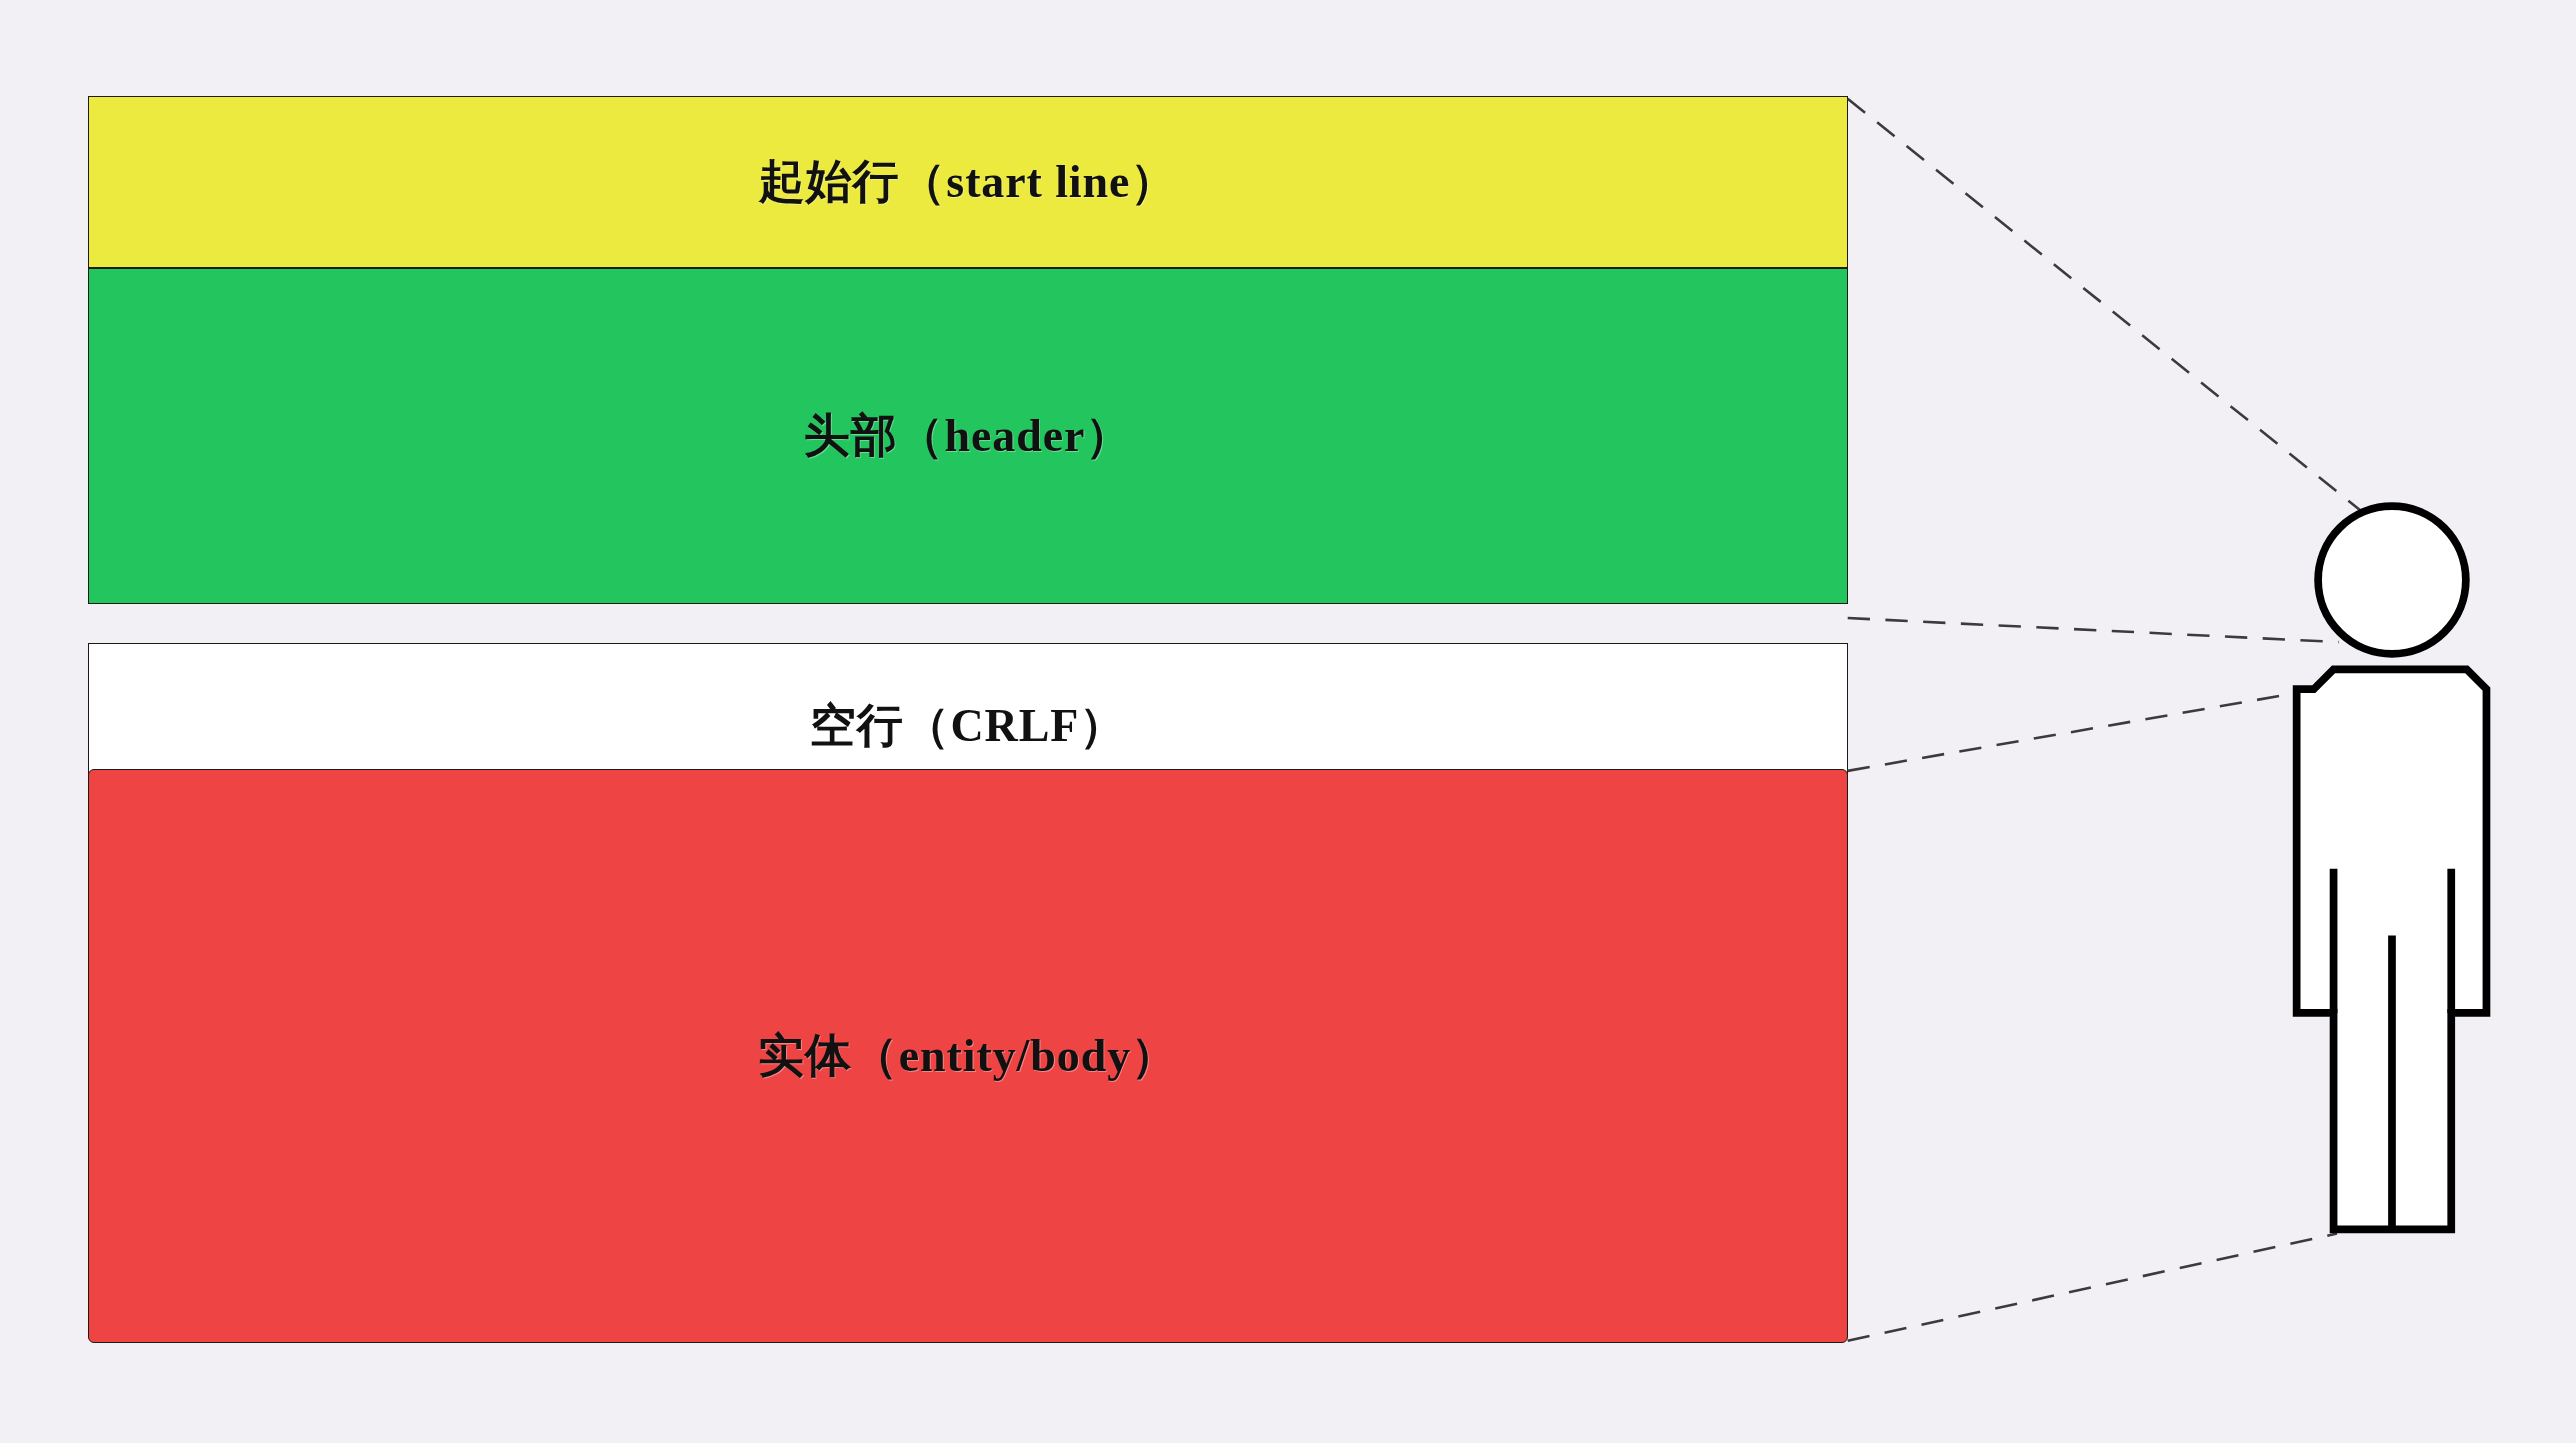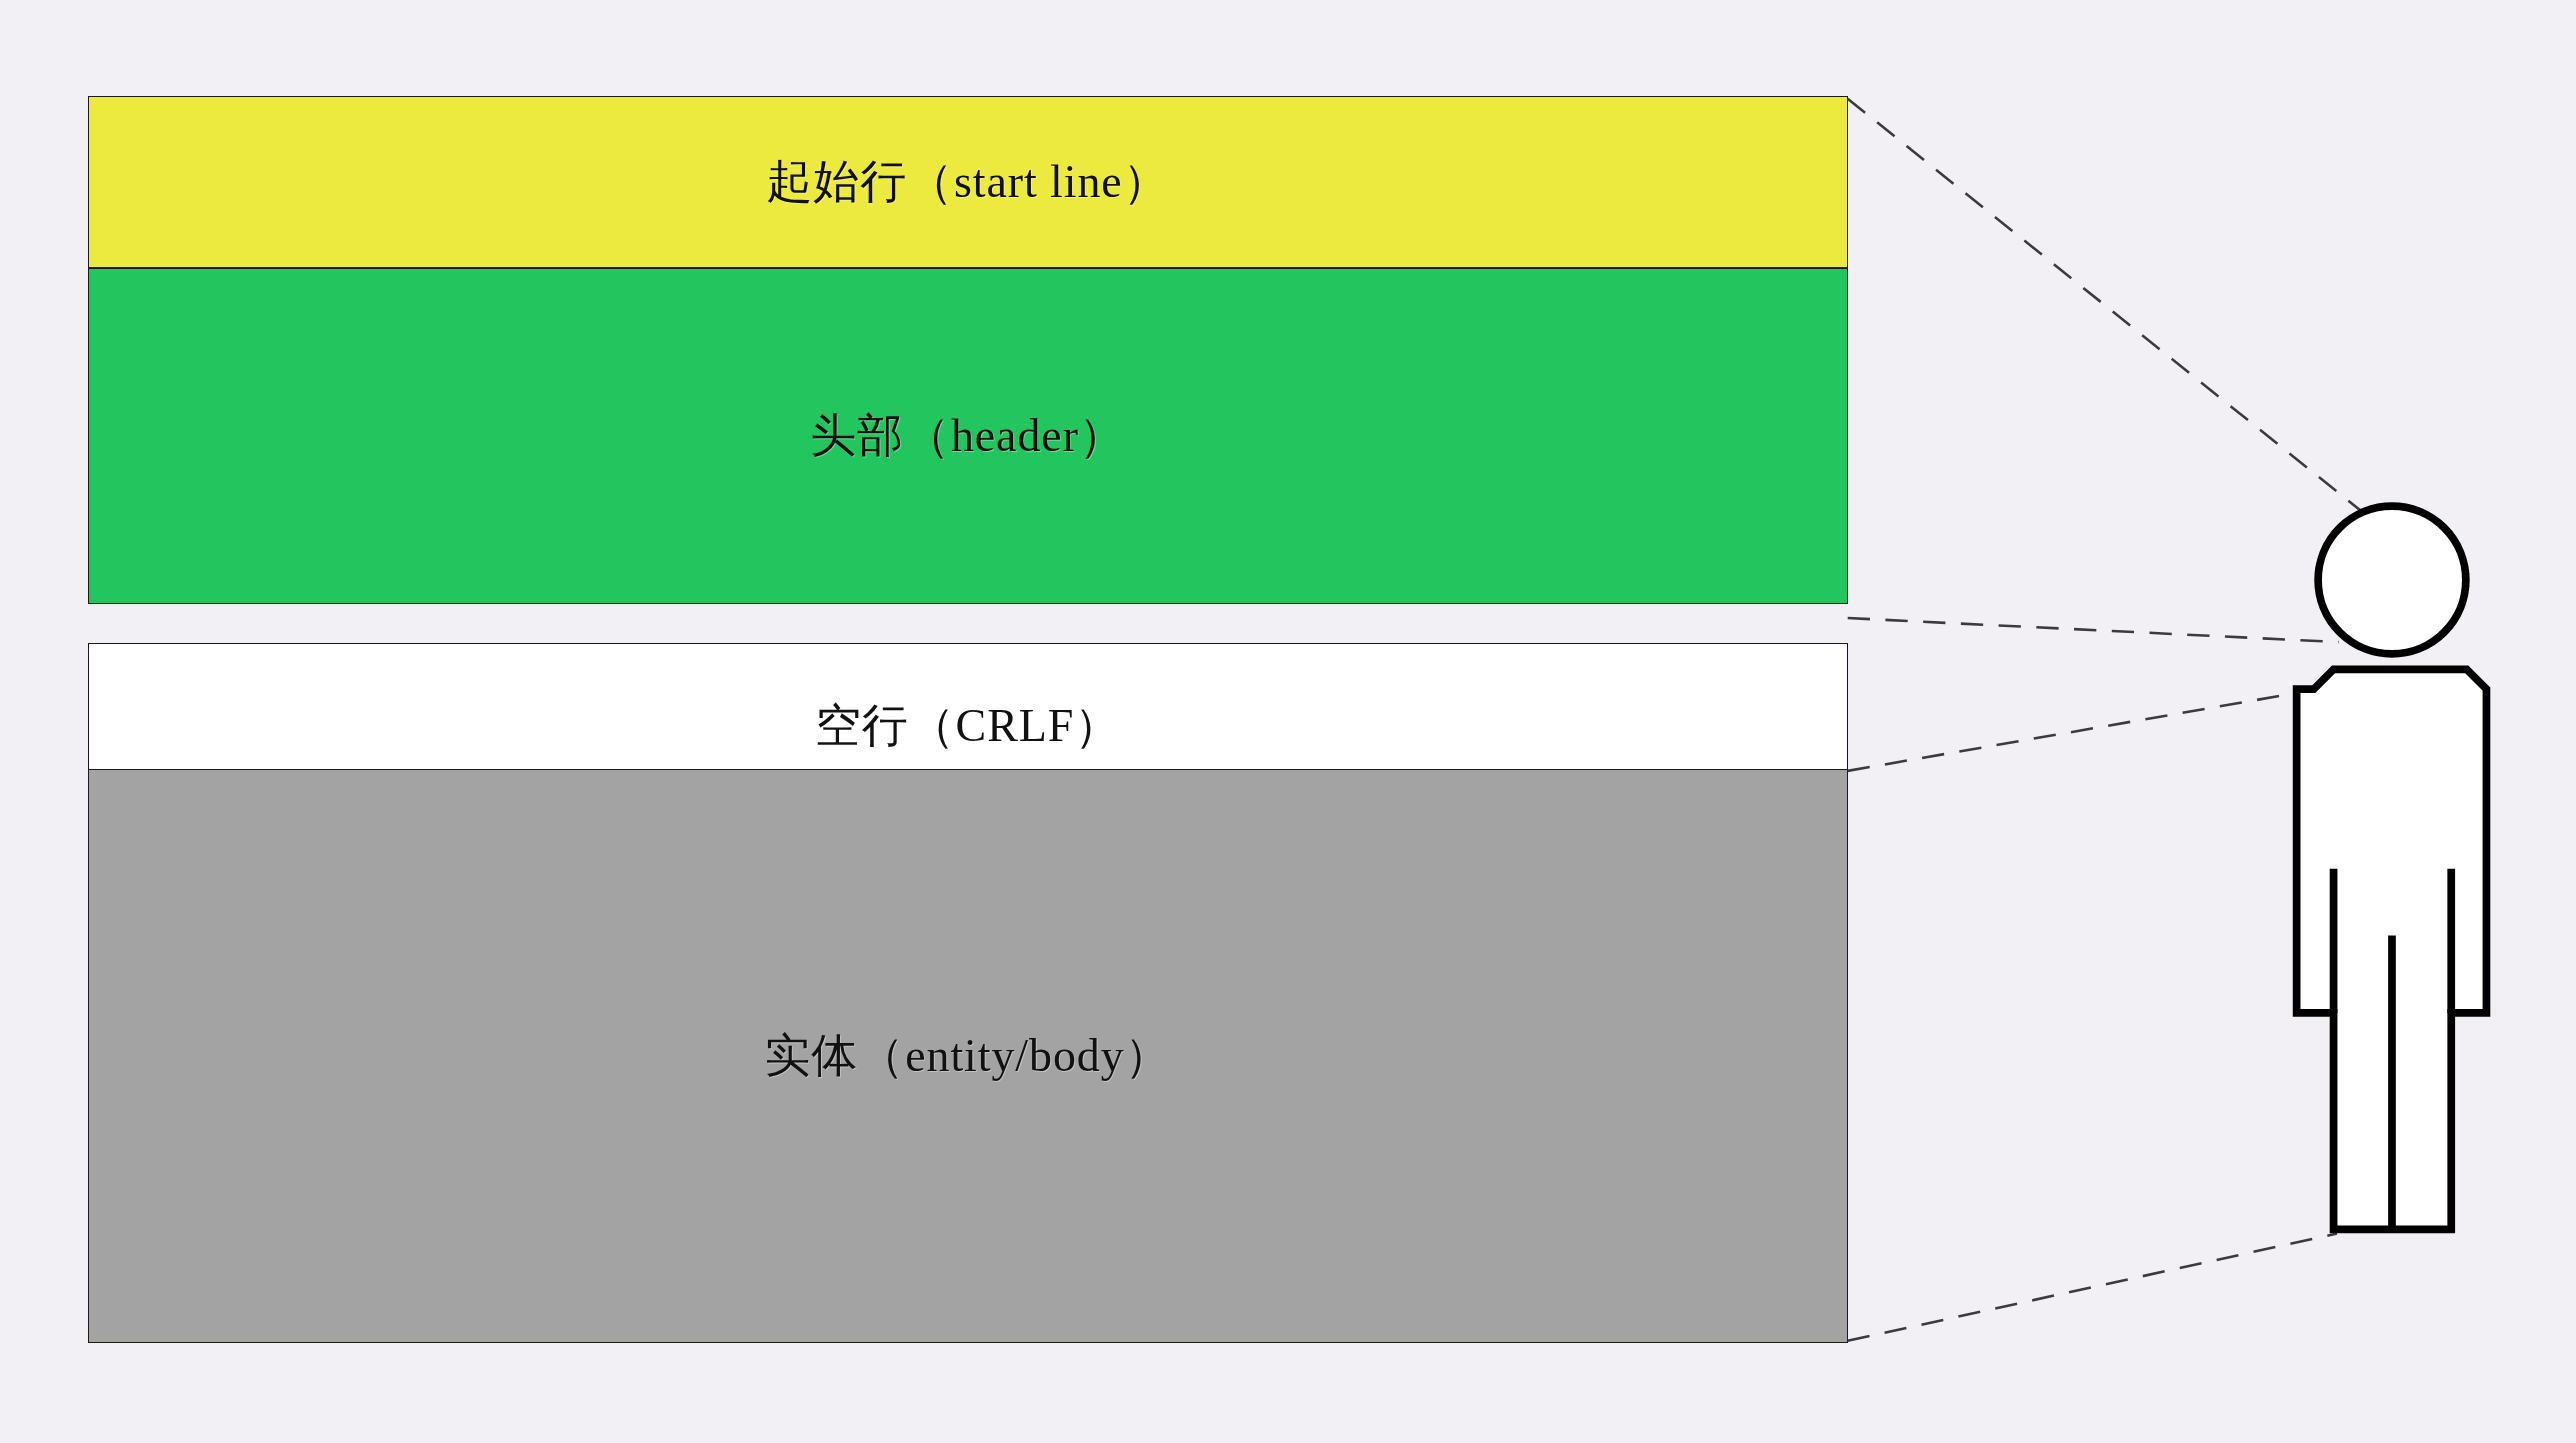--- a/index.html
+++ b/index.html
@@ -11,20 +11,21 @@
     width: 2576px;
     height: 1443px;
     overflow: hidden;
     font-family: "Liberation Serif", "DejaVu Serif", serif;
   }
   #stage {
     position: relative;
     width: 2200px;
     height: 1443px;
     background: #f2f0f5;
+    font-weight: bold;
   }
 
   
   .msg-block {
     position: absolute;
     left: 88px;
     top: 96px;
     width: 1760px;
     height: 1247px;
   }
@@ -59,21 +60,22 @@
   }
   #band-crlf {
     top: 507px;
     height: 166px;
     background: #ffffff;
     margin-top: 40px;
   }
   #band-entity {
     top: 673px;
     height: 574px;
-    background: #a3a3a3;
+    background: #ef4444;
+    border-radius: 6px;
   }
 
   
   #connectors {
     position: absolute;
     left: 0;
     top: 0;
     width: 2576px;
     height: 1443px;
     pointer-events: none;

